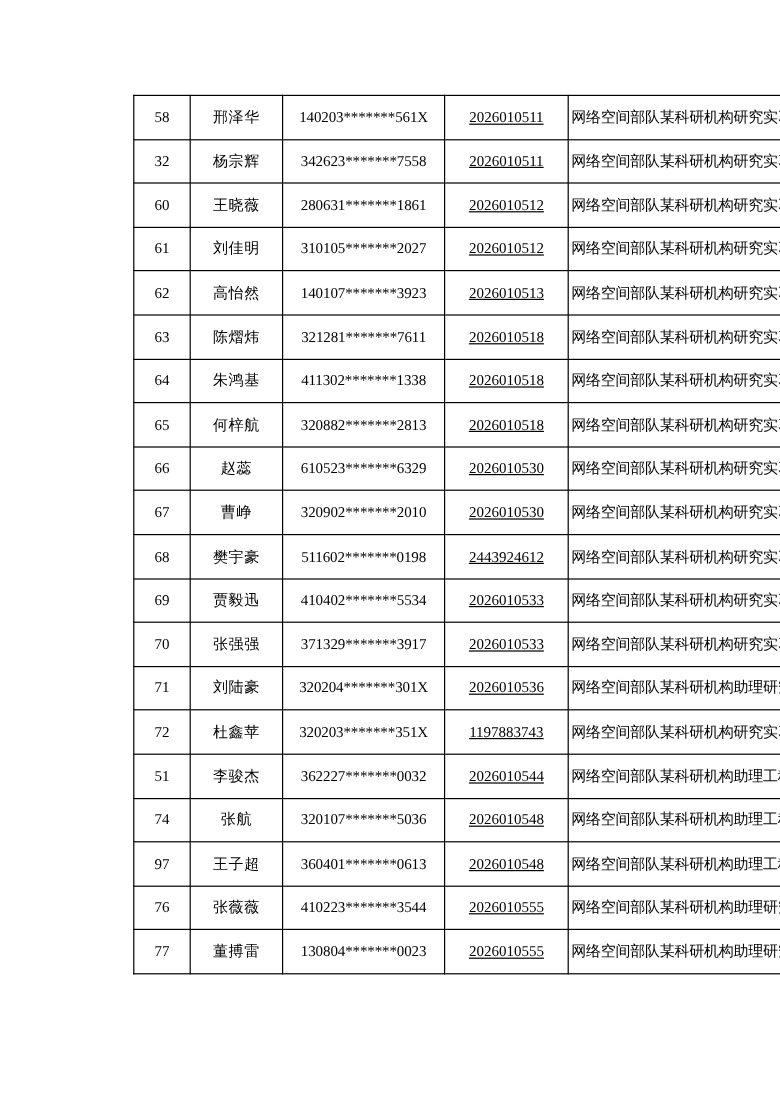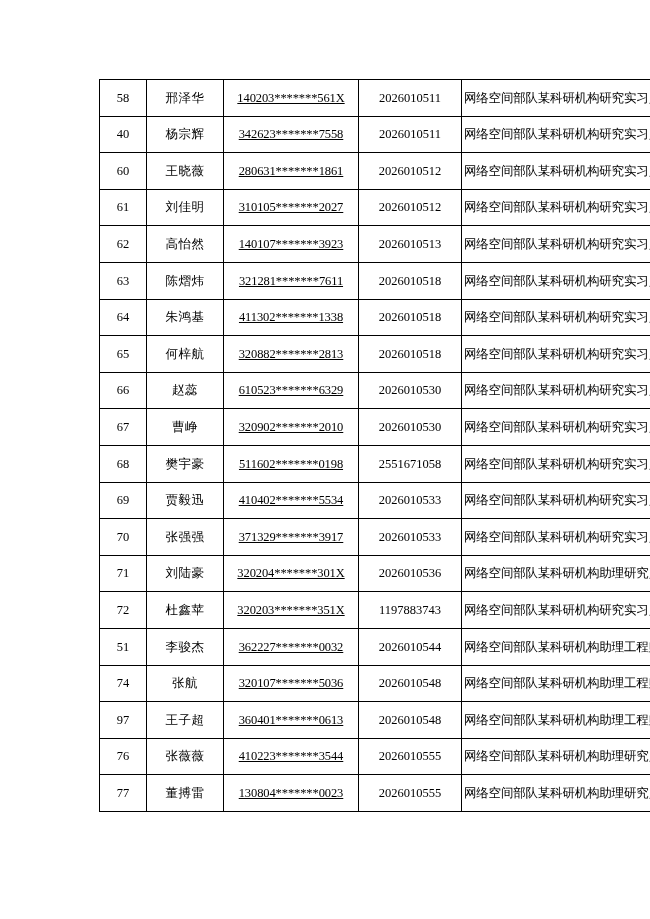--- a/index.html
+++ b/index.html
@@ -16,21 +16,21 @@
   }
   .page {
     position: relative;
     width: 650px;
     height: 919px;
     background: #ffffff;
     box-sizing: border-box;
   }
   .table-wrap {
     position: absolute;
-    left: 62px;
+    left: 74px;
     top: 79px;
     width: 527px;
     padding-left: 37px;
   }
   table.roster {
     border-collapse: collapse;
     width: 527px;
     table-layout: fixed;
   }
   table.roster td {
@@ -39,40 +39,40 @@
     padding: 0 2px;
     text-align: center;
     vertical-align: middle;
     font-size: 12.5px;
     line-height: 1.15;
     white-space: nowrap;
     overflow: hidden;
   }
   td.c-seq   { width: 42px; }
   td.c-name  { width: 72px; letter-spacing: 0.5px; }
-  td.c-id    { width: 130px; font-family: "Liberation Serif", serif; letter-spacing: -0.1px; text-decoration: underline; }
-  td.c-code  { width: 98px; }
+  td.c-id    { width: 130px; font-family: "Liberation Serif", serif; letter-spacing: -0.1px; }
+  td.c-code  { width: 98px; text-decoration: underline; }
   td.c-post  { width: 185px; font-size: 12px; letter-spacing: -0.2px; }
 </style>
 </head>
 <body>
 
 <div class="page">
   <div class="table-wrap">
     <table class="roster">
       <tbody>
           <tr>
             <td class="c-seq">58</td>
             <td class="c-name">邢泽华</td>
             <td class="c-id">140203*******561X</td>
             <td class="c-code">2026010511</td>
             <td class="c-post">网络空间部队某科研机构研究实习员</td>
           </tr>
           <tr>
-            <td class="c-seq">40</td>
+            <td class="c-seq">32</td>
             <td class="c-name">杨宗辉</td>
             <td class="c-id">342623*******7558</td>
             <td class="c-code">2026010511</td>
             <td class="c-post">网络空间部队某科研机构研究实习员</td>
           </tr>
           <tr>
             <td class="c-seq">60</td>
             <td class="c-name">王晓薇</td>
             <td class="c-id">280631*******1861</td>
             <td class="c-code">2026010512</td>
@@ -124,21 +124,21 @@
             <td class="c-seq">67</td>
             <td class="c-name">曹峥</td>
             <td class="c-id">320902*******2010</td>
             <td class="c-code">2026010530</td>
             <td class="c-post">网络空间部队某科研机构研究实习员</td>
           </tr>
           <tr>
             <td class="c-seq">68</td>
             <td class="c-name">樊宇豪</td>
             <td class="c-id">511602*******0198</td>
-            <td class="c-code">2551671058</td>
+            <td class="c-code">2443924612</td>
             <td class="c-post">网络空间部队某科研机构研究实习员</td>
           </tr>
           <tr>
             <td class="c-seq">69</td>
             <td class="c-name">贾毅迅</td>
             <td class="c-id">410402*******5534</td>
             <td class="c-code">2026010533</td>
             <td class="c-post">网络空间部队某科研机构研究实习员</td>
           </tr>
           <tr>

